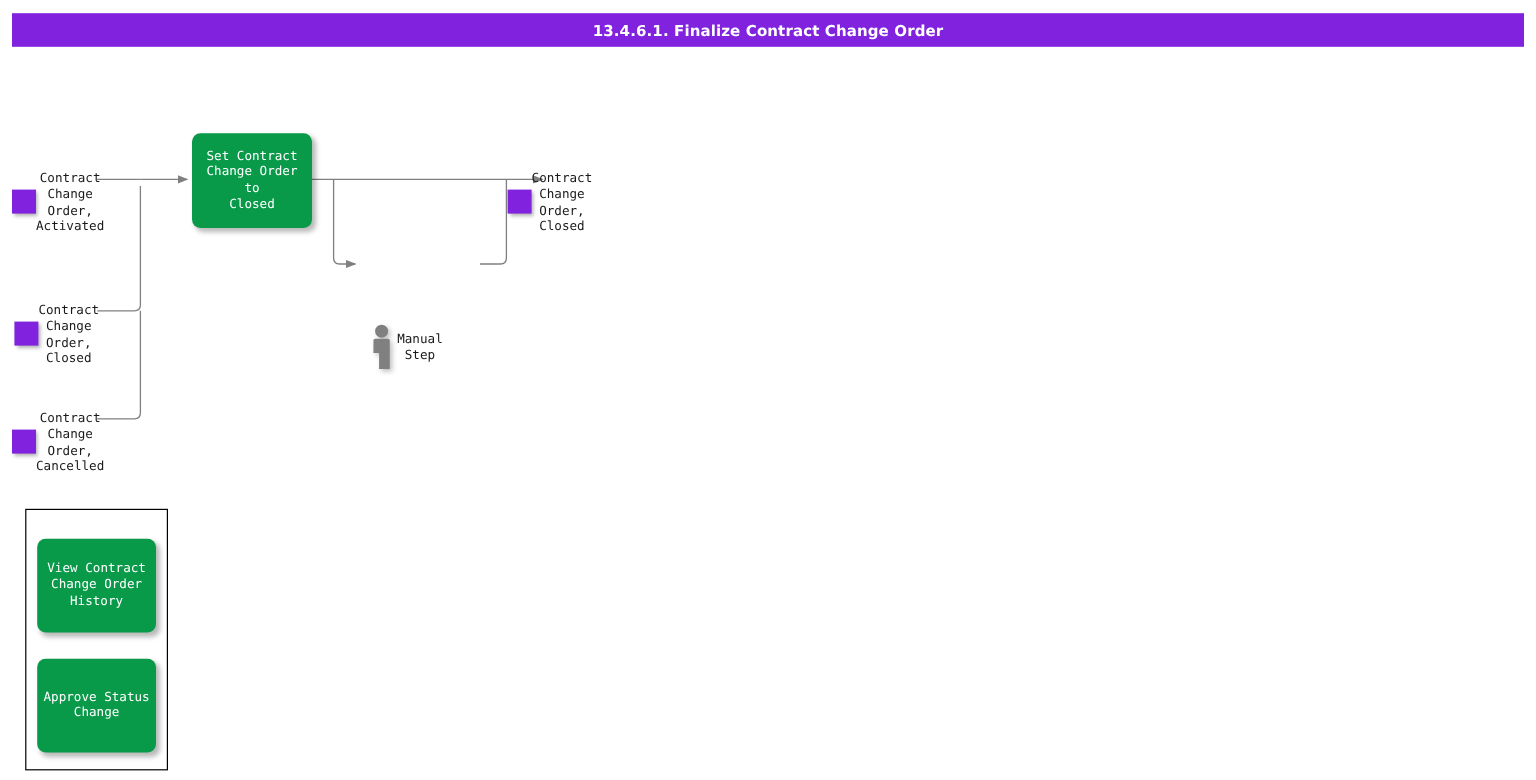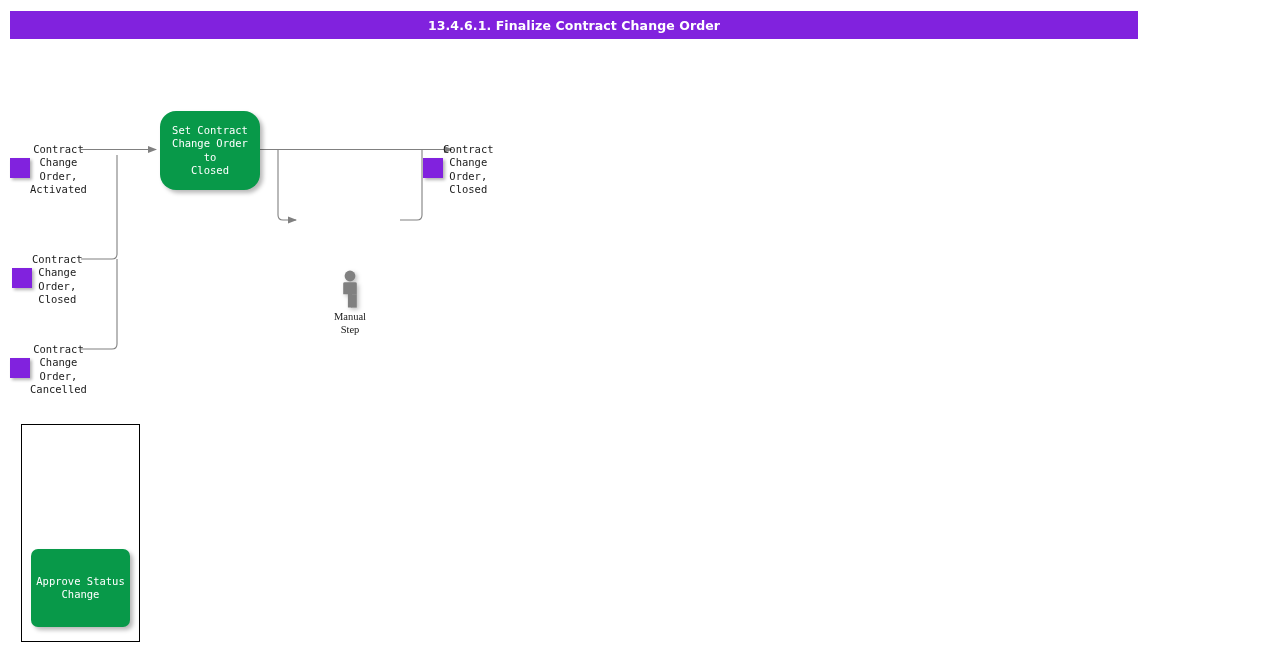--- a/index.html
+++ b/index.html
@@ -14,21 +14,21 @@
     position: relative;
     overflow: hidden;
     font-family: "DejaVu Sans Mono", "Liberation Mono", monospace;
   }
 
   
   .header-bar {
     position: absolute;
     left: 10px;
     top: 11px;
-    width: 1128px;
+    width: 1260px;
     height: 28px;
     background: #8122DE;
     display: flex;
     align-items: center;
     justify-content: center;
   }
   .header-title {
     color: #ffffff;
     font-family: "DejaVu Sans", "Liberation Sans", sans-serif;
     font-size: 12.5px;
@@ -95,23 +95,22 @@
     line-height: 13.2px;
     text-align: center;
     white-space: pre-line;
   }
 
   
   .manual-step {
     position: absolute;
     width: 90px;
     display: flex;
-    flex-direction: column;
-    align-items: center;
-    font-family: Liberation Serif, serif;
+    flex-direction: row;
+    align-items: center;
   }
   .manual-icon {
     width: 26px;
     height: 38px;
     filter: drop-shadow(2px 2px 2px rgba(0,0,0,0.25));
   }
   .manual-label {
     margin-top: 2px;
     font-size: 10.5px;
     line-height: 13.2px;
@@ -200,21 +199,21 @@
   </div>
 
   <div class="event-node" style="left:10px; top:339px;">
     <div class="event-square"></div>
     <div class="event-label">Contract
 Change
 Order,
 Cancelled</div>
   </div>
 
-  <div class="task-node" style="left:160px; top:111px; width:100px; height:79px;border-radius:16px;">
+  <div class="task-node" style="left:160px; top:111px; width:100px; height:79px;">
     <div class="task-label">Set Contract
 Change Order to
 Closed</div>
   </div>
 
 
   <div class="manual-step" style="left:305px; top:270px;">
     <svg class="manual-icon" viewBox="0 0 26 38">
       <circle cx="13" cy="6" r="5.4" fill="#808080"></circle>
       <path d="M6.2,13.6 Q6.2,12.2 7.7,12.2 L18.3,12.2 Q19.8,12.2 19.8,13.6
@@ -230,17 +229,22 @@
     <div class="event-square"></div>
     <div class="event-label">Contract
 Change
 Order,
 Closed</div>
   </div>
 
 </div>
 
 <div class="legend-panel">
+  <div class="legend-item" style="left:9px; top:24px; width:99px; height:78px;">
+    <div class="legend-label">View Contract
+Change Order
+History</div>
+  </div>
   <div class="legend-item" style="left:9px; top:124px; width:99px; height:78px;">
     <div class="legend-label">Approve Status
 Change</div>
   </div>
 </div>
 
 </body></html>

